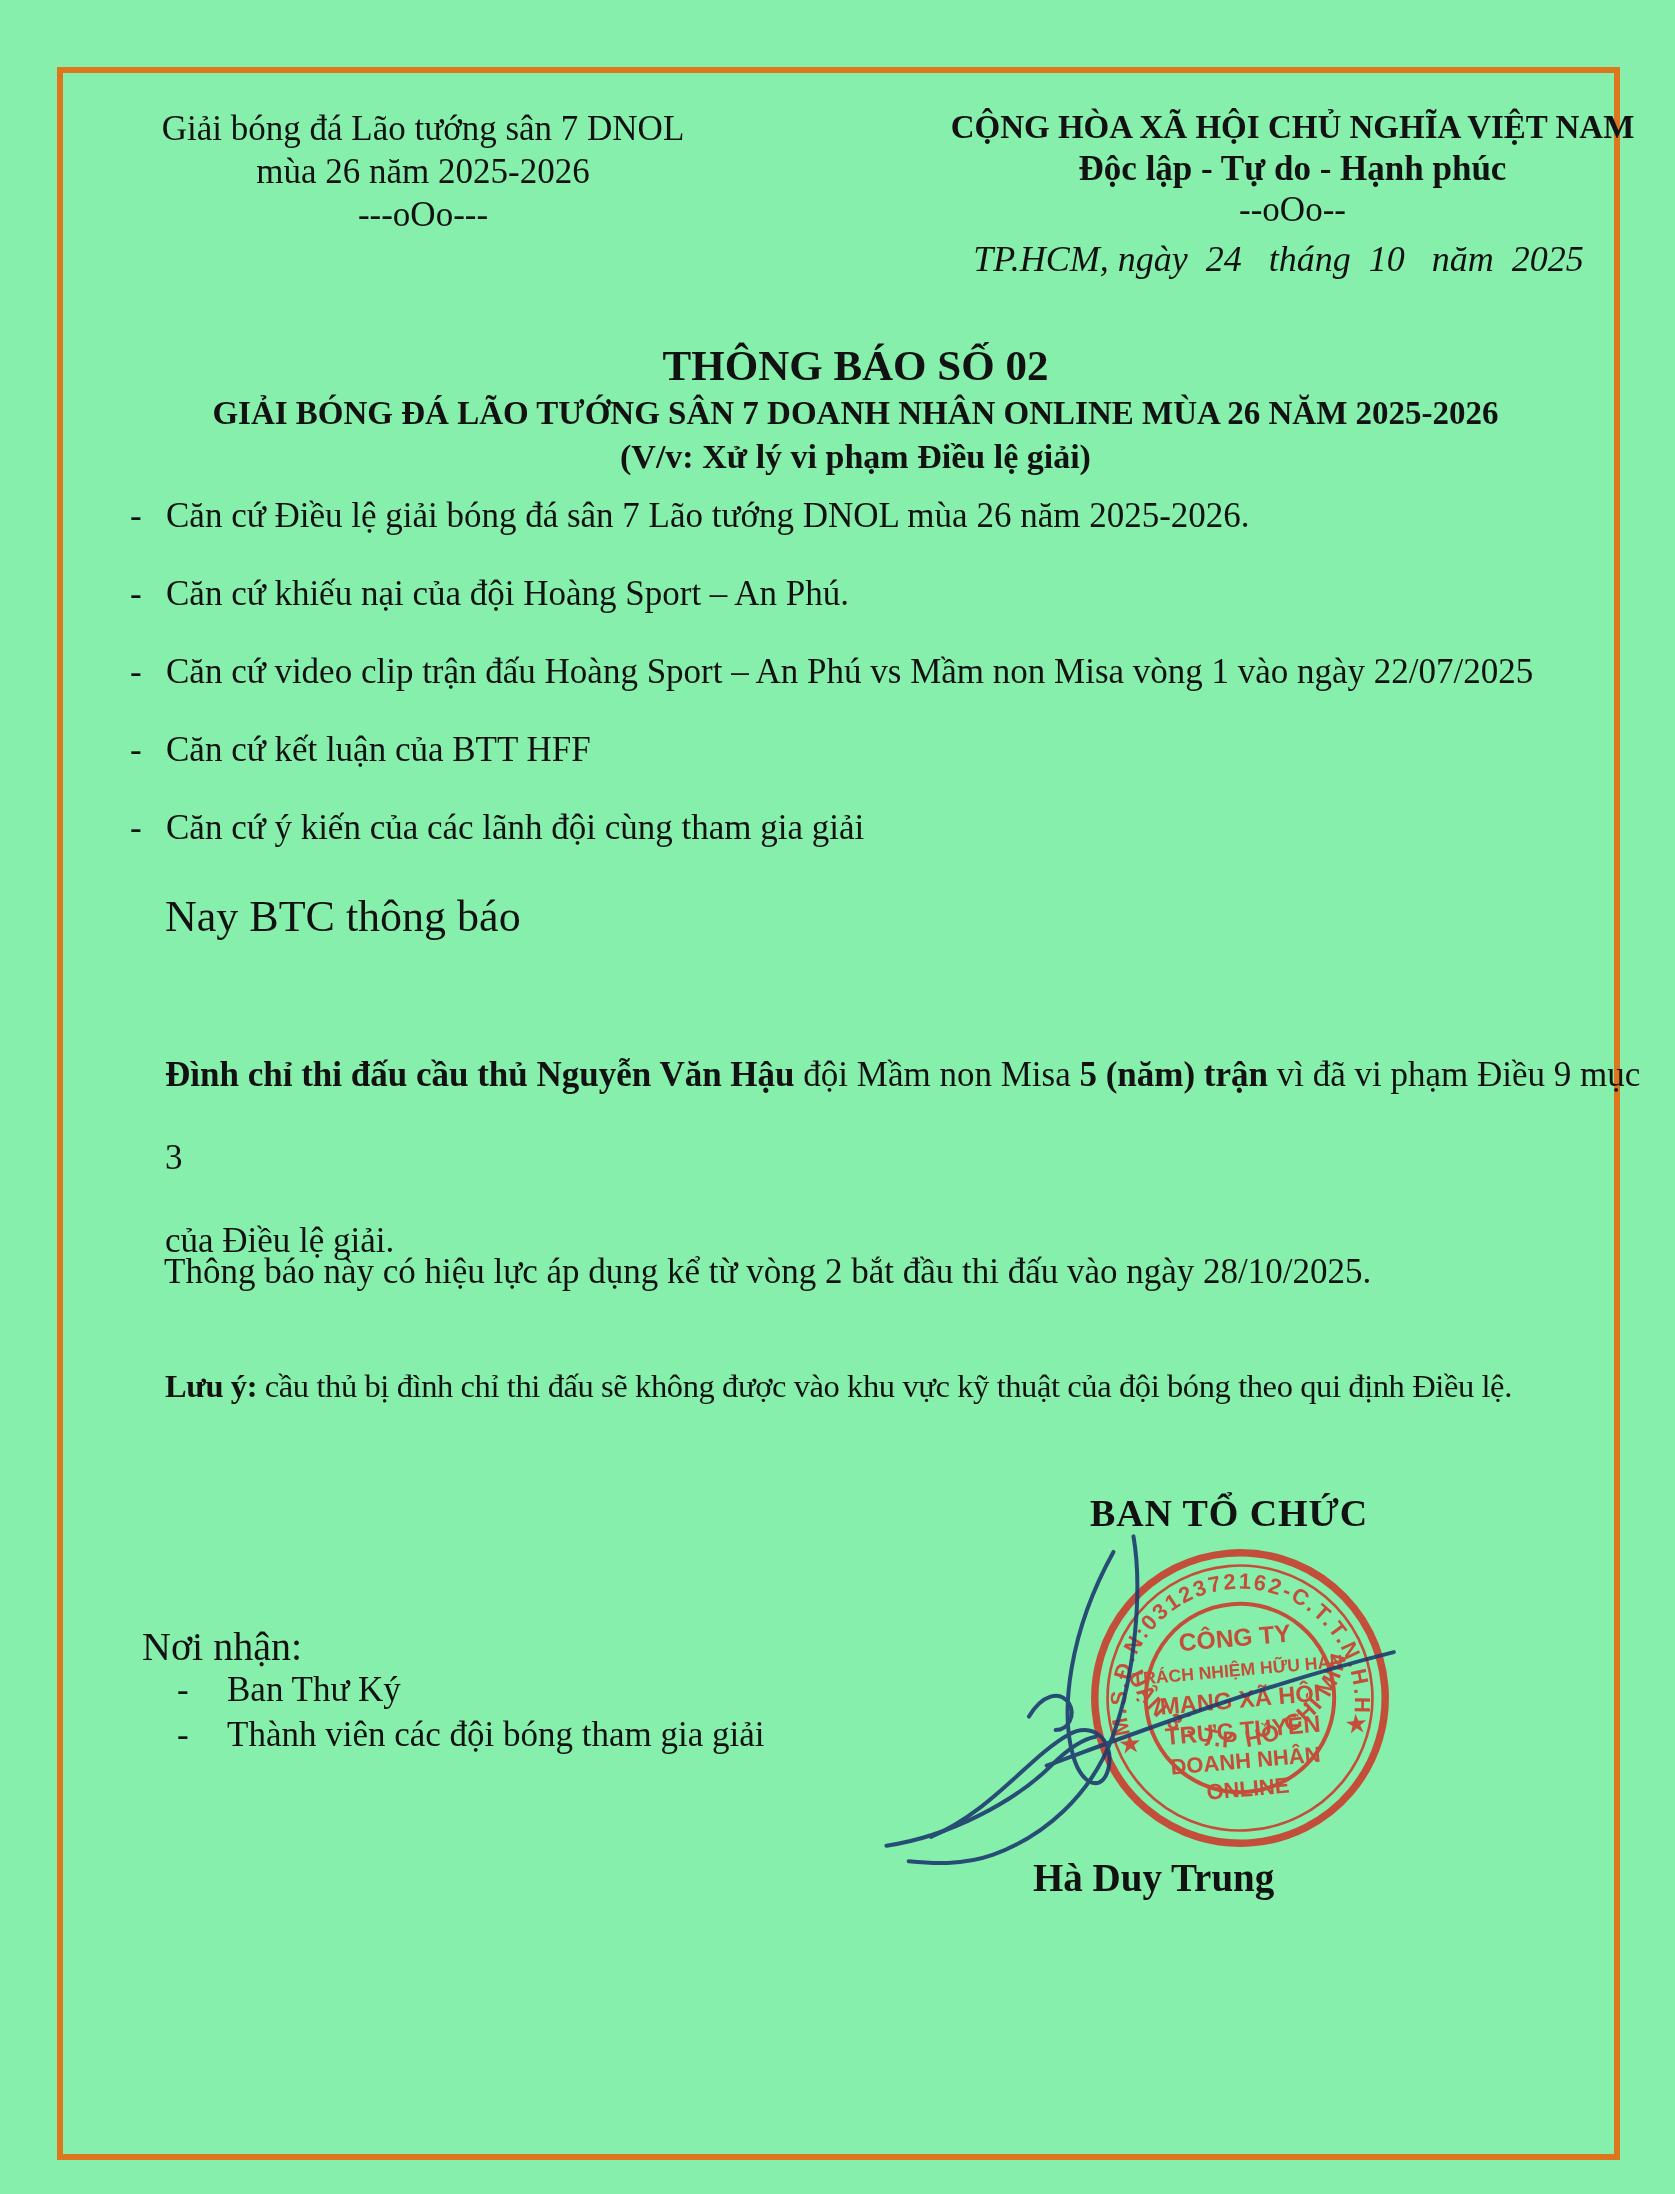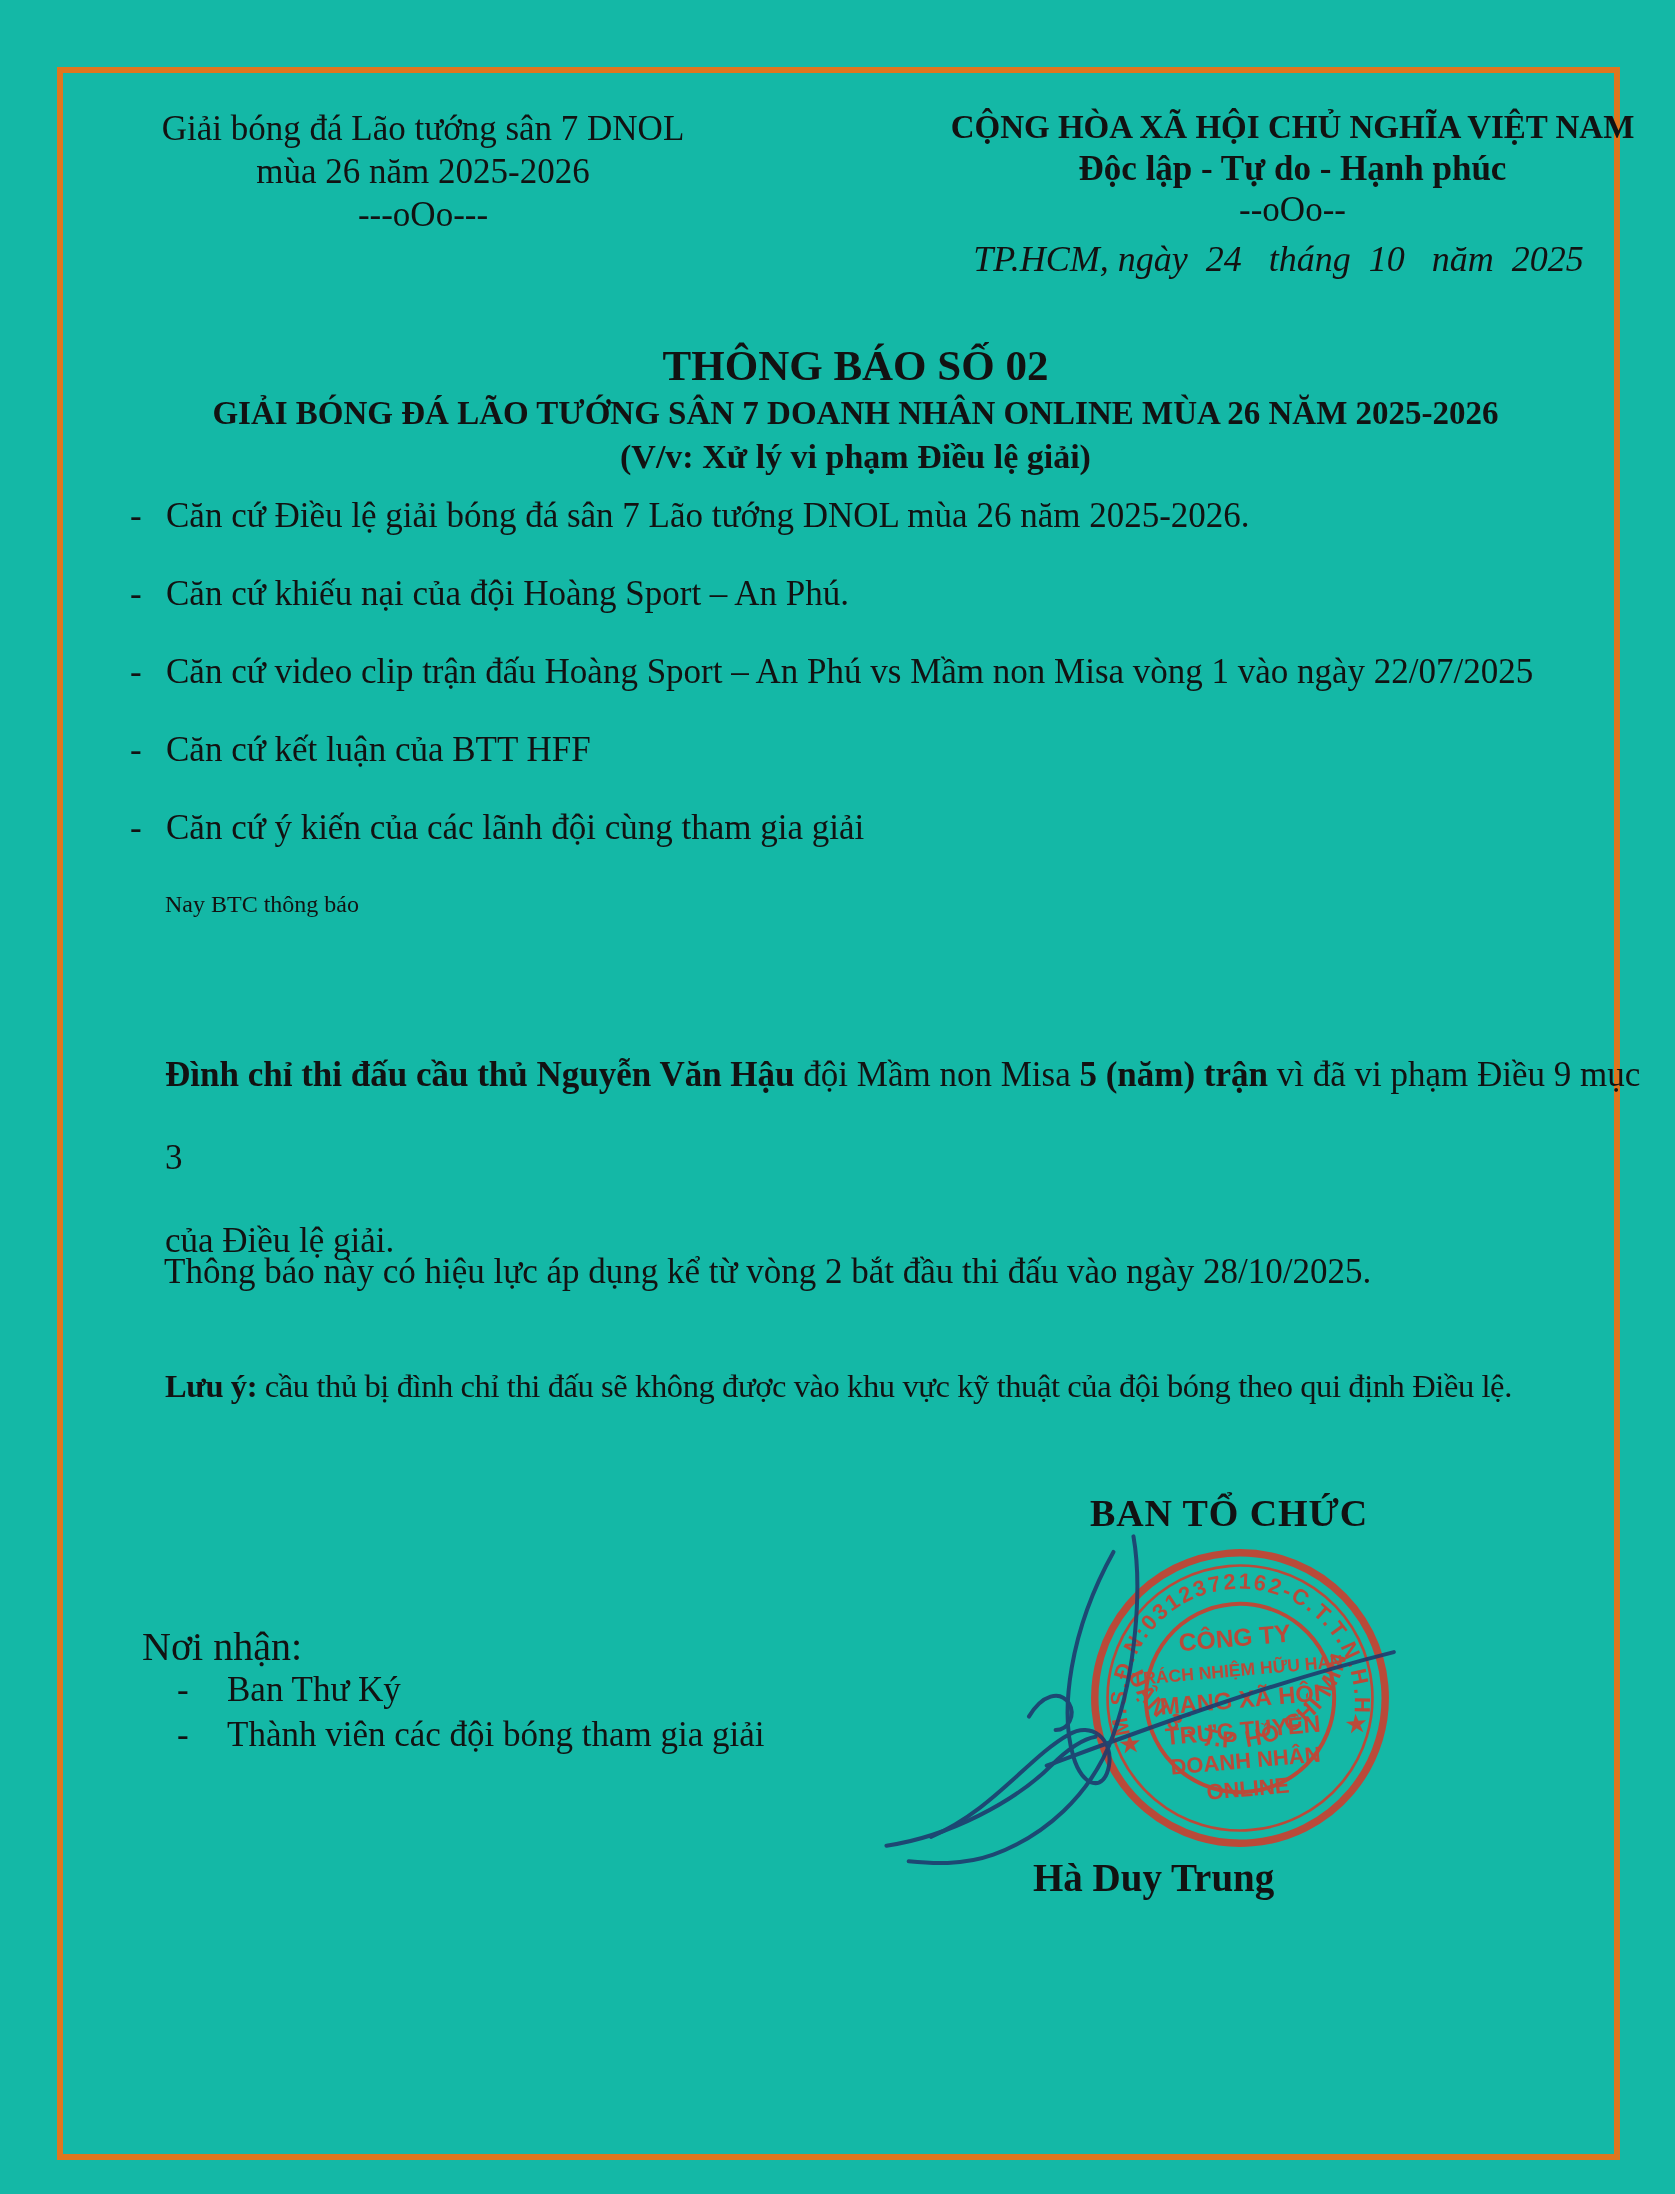--- a/index.html
+++ b/index.html
@@ -1,19 +1,19 @@
 <!DOCTYPE html>
 <html style="font-size:7.1px"><head>
 <meta charset="utf-8">
 <style>
   html,body{margin:0;padding:0;background:#ffffff;}
   .page{
     position:relative;
     width:1676px;height:2194px;
-    background:#14b8a6;
+    background:#86efac;
     font-family:"Liberation Serif","DejaVu Serif",serif;
     color:#121212;
     overflow:hidden;
   }
   .frame{
     position:absolute;left:57px;top:67px;
     width:1563px;height:2093px;
     box-sizing:border-box;
     border:6.7px solid #DE761E;
   }
@@ -30,21 +30,21 @@
   .titleblock{left:36px;top:341px;width:1639px;text-align:center;}
   .title1{font-size:43px;font-weight:bold;line-height:50px;}
   .title2{font-size:33px;font-weight:bold;line-height:45px;white-space:nowrap;}
   .title3{font-size:34px;font-weight:bold;line-height:42px;}
 
   .bullets{left:130px;top:496px;width:1514px;font-size:35px;}
   .bullet{display:flex;height:49px;align-items:flex-start;margin-bottom:29px;}
   .bullet .dash{width:36px;flex:0 0 36px;}
   .bullet .btxt{white-space:nowrap;}
 
-  .nay{left:165px;top:891px;font-size:24px;}
+  .nay{left:165px;top:891px;font-size:44px;}
   .decision{left:165px;top:1033px;width:1478px;font-size:35px;line-height:83px;}
   .effective{left:164px;top:1252px;font-size:35px;white-space:nowrap;}
   .note{left:165px;top:1368px;font-size:32.5px;letter-spacing:-0.4px;white-space:nowrap;}
 
   .org{left:1033px;top:1491px;width:392px;text-align:center;font-size:38px;font-weight:bold;letter-spacing:0.9px;}
   .name{left:1033px;top:1855px;width:401px;font-size:39px;font-weight:bold;}
 
   .recip-label{left:142px;top:1623px;font-size:40px;}
   .recip-items{left:177px;top:1671px;font-size:35px;}
   .recip-row{display:flex;line-height:38px;margin-bottom:7.1px;}

